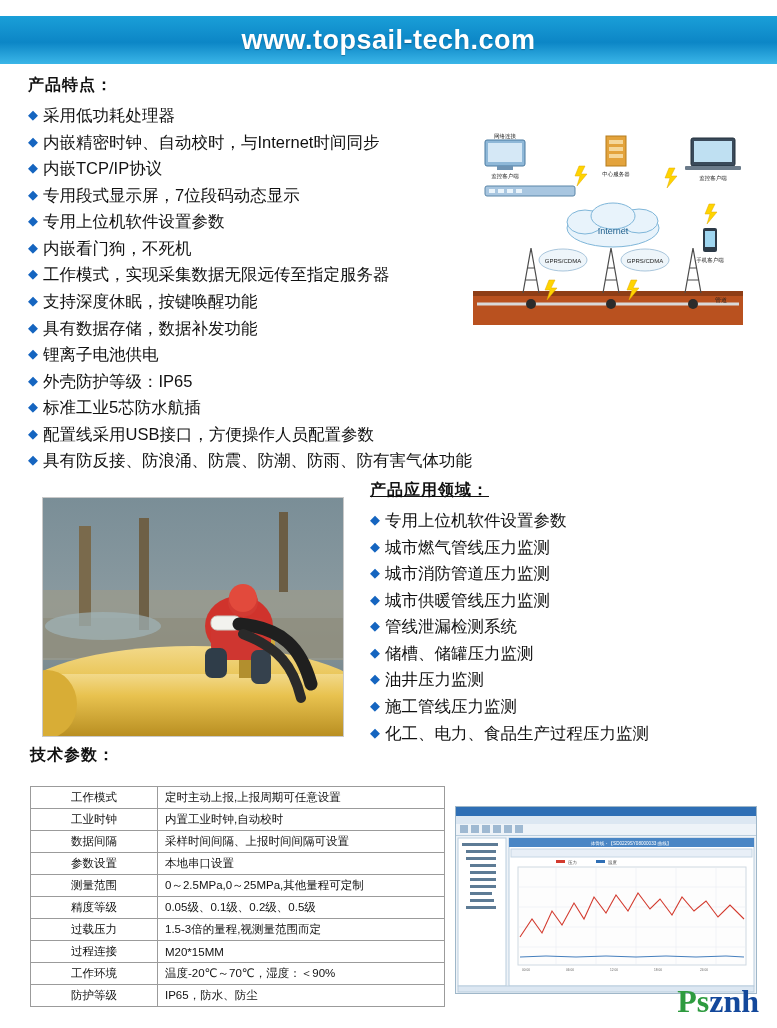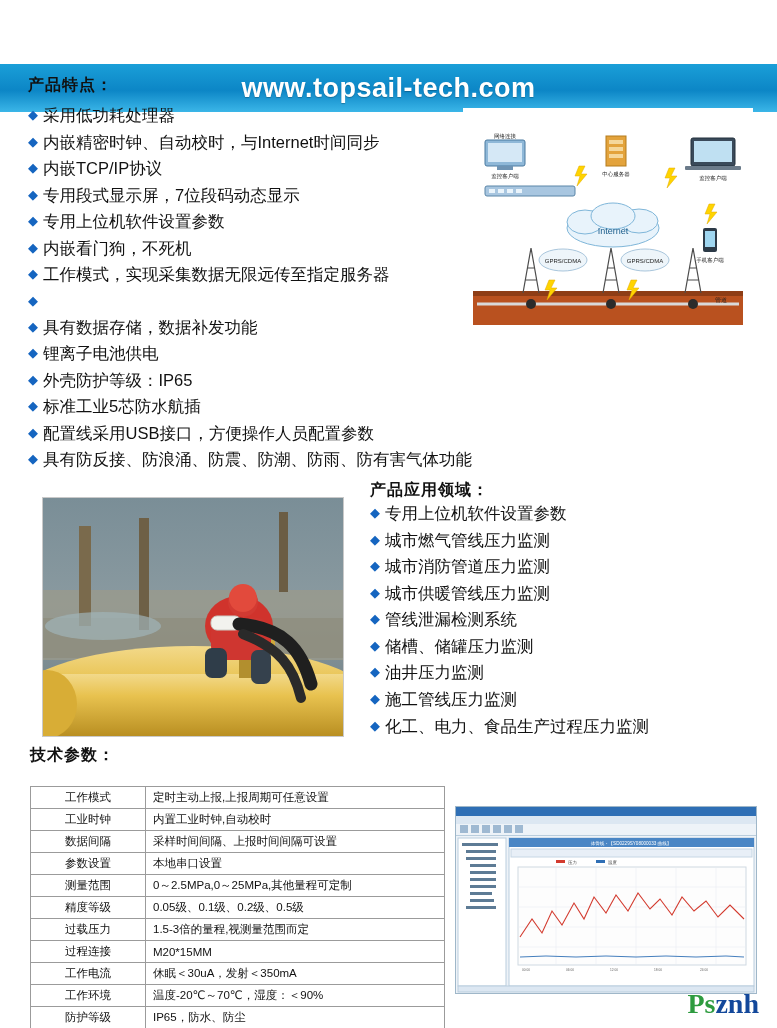--- a/index.html
+++ b/index.html
@@ -8,21 +8,21 @@
     background:#ffffff;
     font-family:"Liberation Sans","DejaVu Sans",sans-serif;
     color:#111;
     position:relative;
     overflow:hidden;
   }
   
   .banner{
     position:absolute;left:0;top:16px;width:777px;height:48px;
     background:linear-gradient(to bottom,#1a9fd8 0%,#0c86c6 55%,#3bb6e8 100%);
-    display:flex;align-items:center;justify-content:center;margin-top:48px;
+    display:flex;align-items:center;justify-content:center;
   }
   .banner .url{
     color:#ffffff;font-size:27px;font-weight:bold;letter-spacing:0.5px;
     text-shadow:0 1px 1px rgba(0,0,0,.25);
   }
   
   .sec-title{
     font-size:16px;font-weight:bold;color:#111;letter-spacing:1px;
   }
   
@@ -43,50 +43,50 @@
   
   .netdiag{
     position:absolute;left:463px;top:108px;width:290px;height:230px;
     background:#3b82f6;
   }
   .netdiag svg{display:block;}
   
   .apps{
     position:absolute;left:370px;top:480px;width:400px;
   }
-  .apps .sec-title{}
+  .apps .sec-title{margin-bottom:7px;text-decoration:underline;}
   
   .photo{
     position:absolute;left:42px;top:497px;width:300px;height:238px;
     border:1px solid #c9c9c9;overflow:hidden;
   }
   .photo svg{display:block;}
   
   .tech{
     position:absolute;left:30px;top:745px;width:420px;
   }
   .tech .sec-title{margin-bottom:20px;}
   table.spec{
     border-collapse:collapse;width:415px;font-size:11.5px;
   }
   table.spec td{
-    border:1px solid #9b9b9b;padding:3px 14px;height:15px;color:#111;
+    border:1px solid #9b9b9b;padding:3px 20px;height:15px;color:#111;
   }
   table.spec td.k{width:86px;text-align:center;white-space:nowrap;}
   table.spec td.v{padding-left:7px;margin-left:6px;}
   
   .shot{
     position:absolute;left:455px;top:806px;width:300px;height:186px;
     border:1px solid #9fb7c9;background:#dfe9f2;overflow:hidden;
   }
   .shot svg{display:block;}
   
   .logo{
     position:absolute;right:18px;bottom:8px;
-    font-size:28px;font-weight:bold;font-family:"Liberation Serif",serif;
+    font-size:32px;font-weight:bold;font-family:"Liberation Serif",serif;
   }
   .logo .g{color:#2e9b3f;}
   .logo .b{color:#13489b;}
 </style>
 </head>
 <body>
 
 <div class="banner">
   <div class="url">www.topsail-tech.com</div>
 </div>
@@ -117,20 +117,21 @@
     <li>
         <span class="dia">◆</span>
         <span>内嵌看门狗，不死机</span>
       </li>
     <li>
         <span class="dia">◆</span>
         <span>工作模式，实现采集数据无限远传至指定服务器</span>
       </li>
     <li>
         <span class="dia">◆</span>
+        <span>支持深度休眠，按键唤醒功能</span>
       </li>
     <li>
         <span class="dia">◆</span>
         <span>具有数据存储，数据补发功能</span>
       </li>
     <li>
         <span class="dia">◆</span>
         <span>锂离子电池供电</span>
       </li>
     <li>
@@ -356,24 +357,20 @@
         </tr>
       <tr>
           <td class="k">过载压力</td>
           <td class="v">1.5-3倍的量程,视测量范围而定</td>
         </tr>
       <tr>
           <td class="k">过程连接</td>
           <td class="v">M20*15MM</td>
         </tr>
       <tr>
-          <td class="k">工作电流</td>
-          <td class="v">休眠＜30uA，发射＜350mA</td>
-        </tr>
-      <tr>
           <td class="k">工作环境</td>
           <td class="v">温度-20℃～70℃，湿度：＜90%</td>
         </tr>
       <tr>
           <td class="k">防护等级</td>
           <td class="v">IP65，防水、防尘</td>
         </tr>
     </tbody>
   </table>
 </div>

